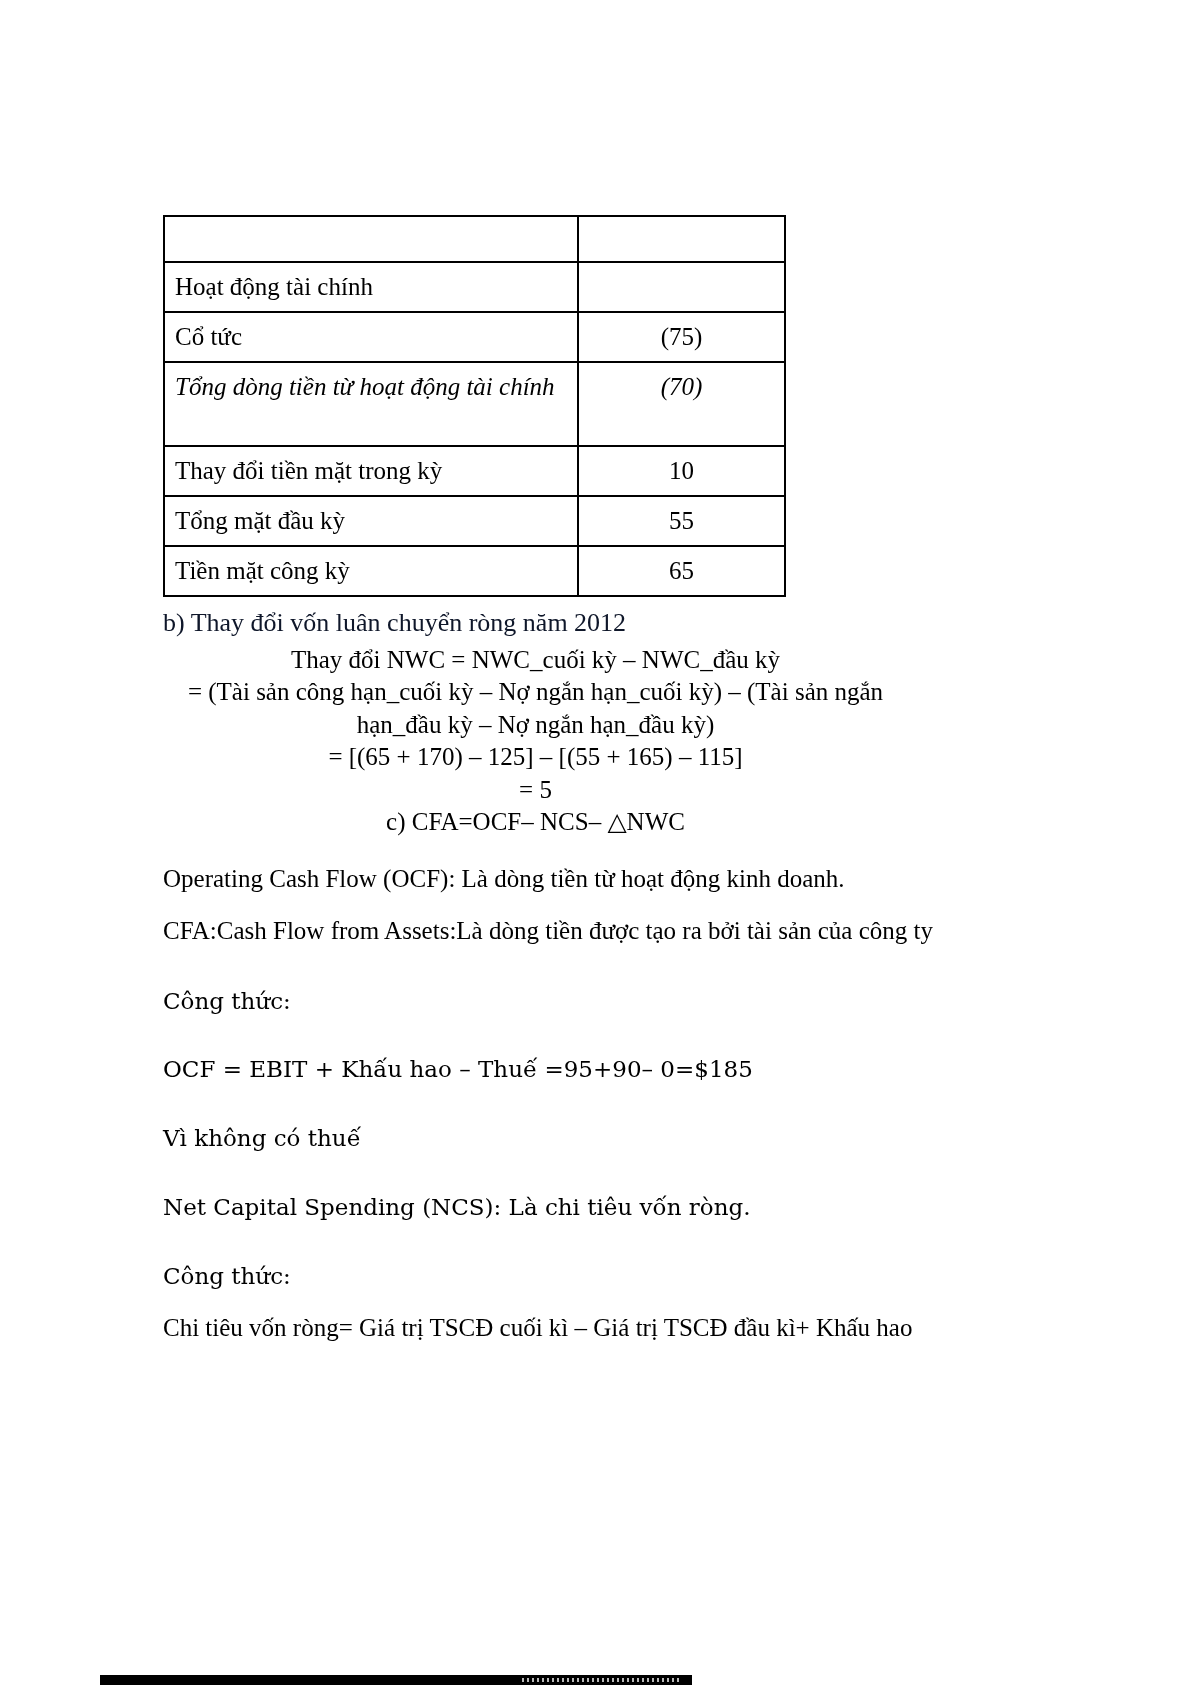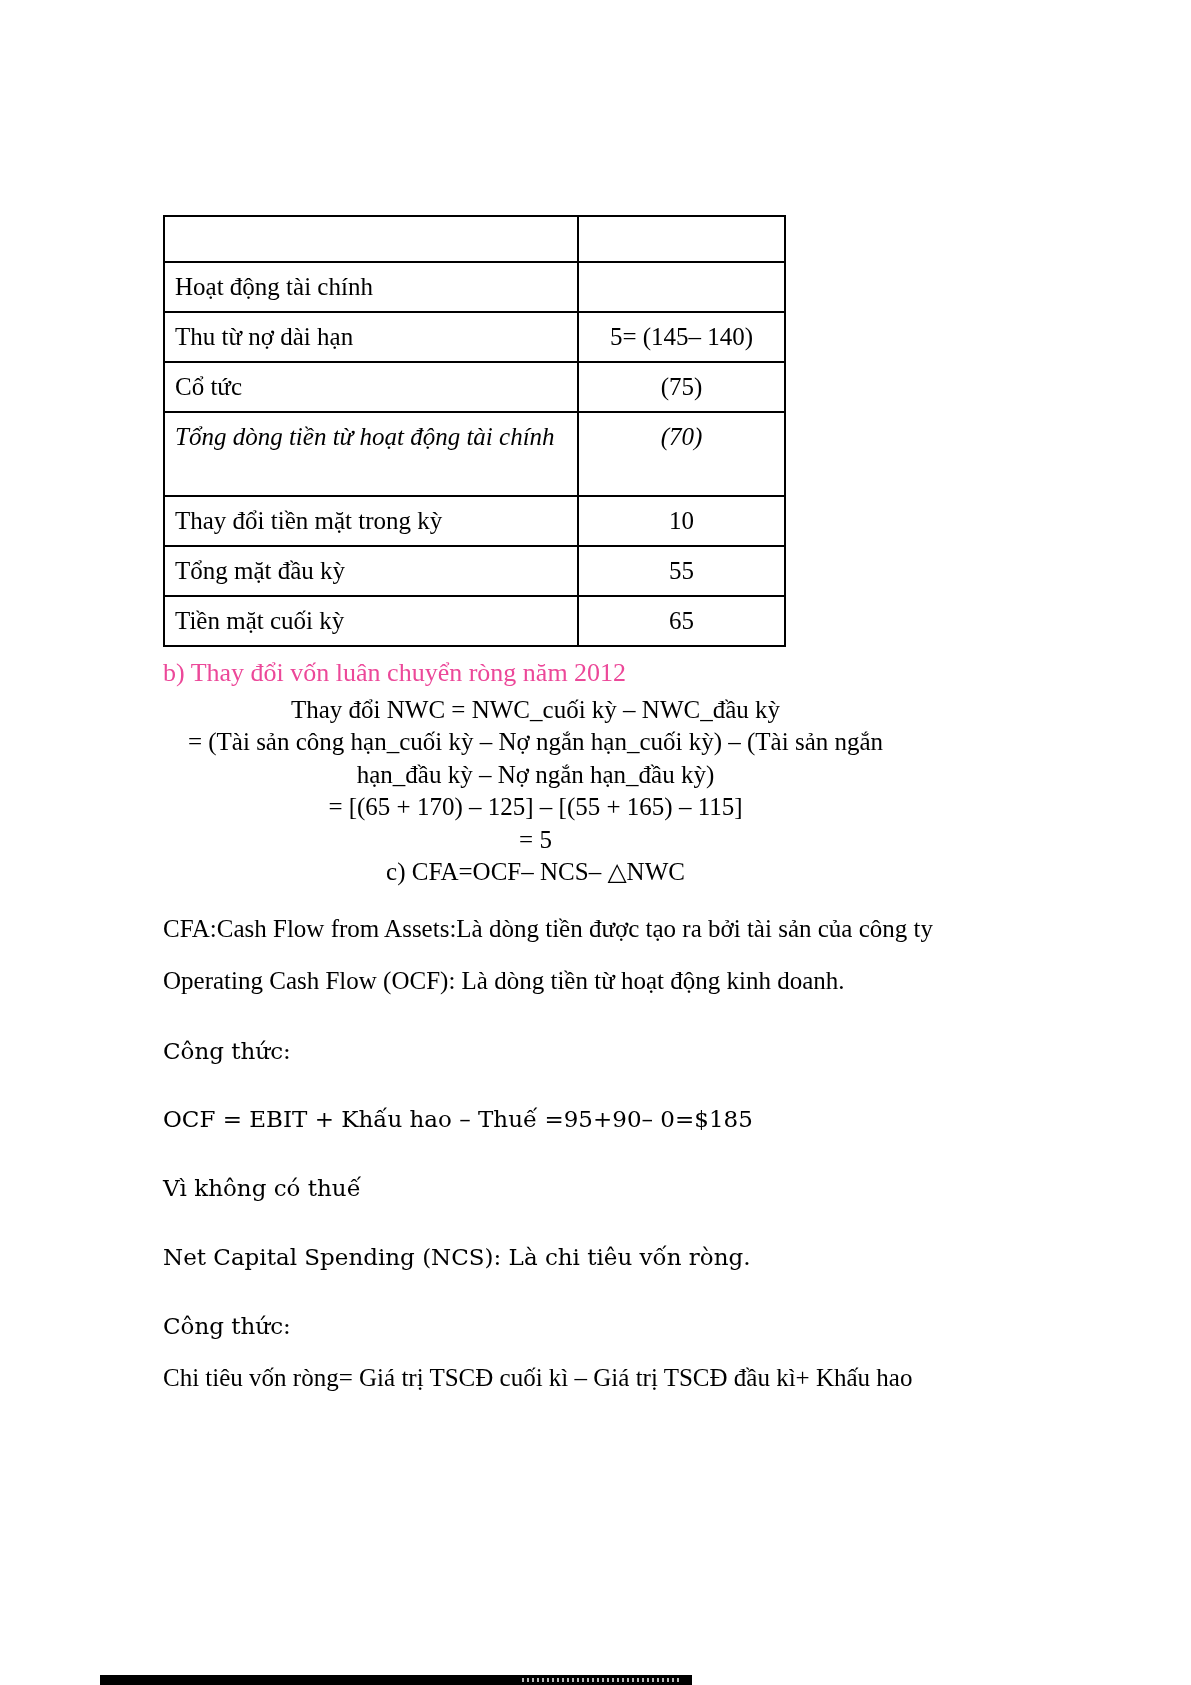--- a/index.html
+++ b/index.html
@@ -29,21 +29,21 @@
     vertical-align: top;
     padding: 8px 10px 6px 10px;
     line-height: 1.25;
   }
   td.c-label { width: 392px; text-align: left; }
   td.c-value { width: 185px; text-align: center; }
   tr.r-empty td { height: 30px; }
   tr.r-norm td { height: 34px; }
   tr.r-tall td { height: 68px; font-style: italic; }
   .heading-b {
-    color: #ec4899;
+    color: #0f172a;
     font-size: 26px;
     margin: 10px 0 4px 0;
     line-height: 1.25;
   }
   .nwc-block {
     width: 745px;
     font-size: 25px;
     line-height: 1.3;
   }
   .nwc-line { margin: 0; text-align: center; }
@@ -90,59 +90,55 @@
       <tbody>
         <tr class="r-empty">
           <td class="c-label"></td>
           <td class="c-value"></td>
         </tr>
         <tr class="r-norm">
           <td class="c-label">Hoạt động tài chính</td>
           <td class="c-value"></td>
         </tr>
         <tr class="r-norm">
-          <td class="c-label">Thu từ nợ dài hạn</td>
-          <td class="c-value">5= (145– 140)</td>
-        </tr>
-        <tr class="r-norm">
           <td class="c-label">Cổ tức</td>
           <td class="c-value">(75)</td>
         </tr>
         <tr class="r-tall">
           <td class="c-label">Tổng dòng tiền từ hoạt động tài chính</td>
           <td class="c-value">(70)</td>
         </tr>
         <tr class="r-norm">
           <td class="c-label">Thay đổi tiền mặt trong kỳ</td>
           <td class="c-value">10</td>
         </tr>
         <tr class="r-norm">
           <td class="c-label">Tổng mặt đầu kỳ</td>
           <td class="c-value">55</td>
         </tr>
         <tr class="r-norm">
-          <td class="c-label">Tiền mặt cuối kỳ</td>
+          <td class="c-label">Tiền mặt công kỳ</td>
           <td class="c-value">65</td>
         </tr>
       </tbody>
     </table>
 
     <div class="heading-b">b) Thay đổi vốn luân chuyển ròng năm 2012</div>
 
     <div class="nwc-block">
       <p class="nwc-line">Thay đổi NWC = NWC_cuối kỳ – NWC_đầu kỳ</p>
       <p class="nwc-line">= (Tài sản công hạn_cuối kỳ – Nợ ngắn hạn_cuối kỳ) – (Tài sản ngắn hạn_đầu kỳ – Nợ ngắn hạn_đầu kỳ)</p>
       <p class="nwc-line">= [(65 + 170) – 125] – [(55 + 165) – 115]</p>
       <p class="nwc-line">= 5</p>
       <p class="nwc-line">c) CFA=OCF– NCS– △NWC</p>
     </div>
 
     <div class="paras">
+      <p class="para">Operating Cash Flow (OCF): Là dòng tiền từ hoạt động kinh doanh.</p>
       <p class="para">CFA:Cash Flow from Assets:Là dòng tiền được tạo ra bởi tài sản của công ty</p>
-      <p class="para">Operating Cash Flow (OCF): Là dòng tiền từ hoạt động kinh doanh.</p>
       <p class="para alt">Công thức:</p>
       <p class="para alt">OCF = EBIT + Khấu hao – Thuế =95+90– 0=$185</p>
       <p class="para alt">Vì không có thuế</p>
       <p class="para alt">Net Capital Spending (NCS): Là chi tiêu vốn ròng.</p>
       <p class="para alt">Công thức:</p>
       <p class="para">Chi tiêu vốn ròng= Giá trị TSCĐ cuối kì – Giá trị TSCĐ đầu kì+ Khấu hao</p>
     </div>
 
   </div>
 

